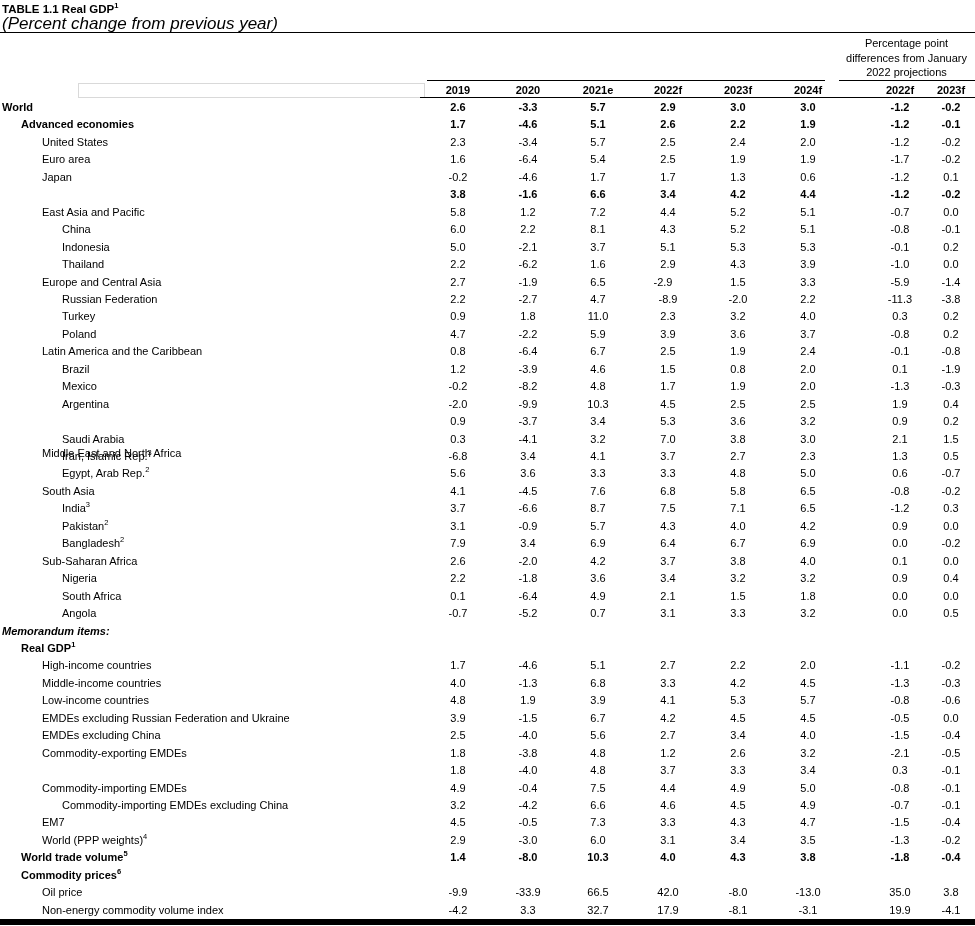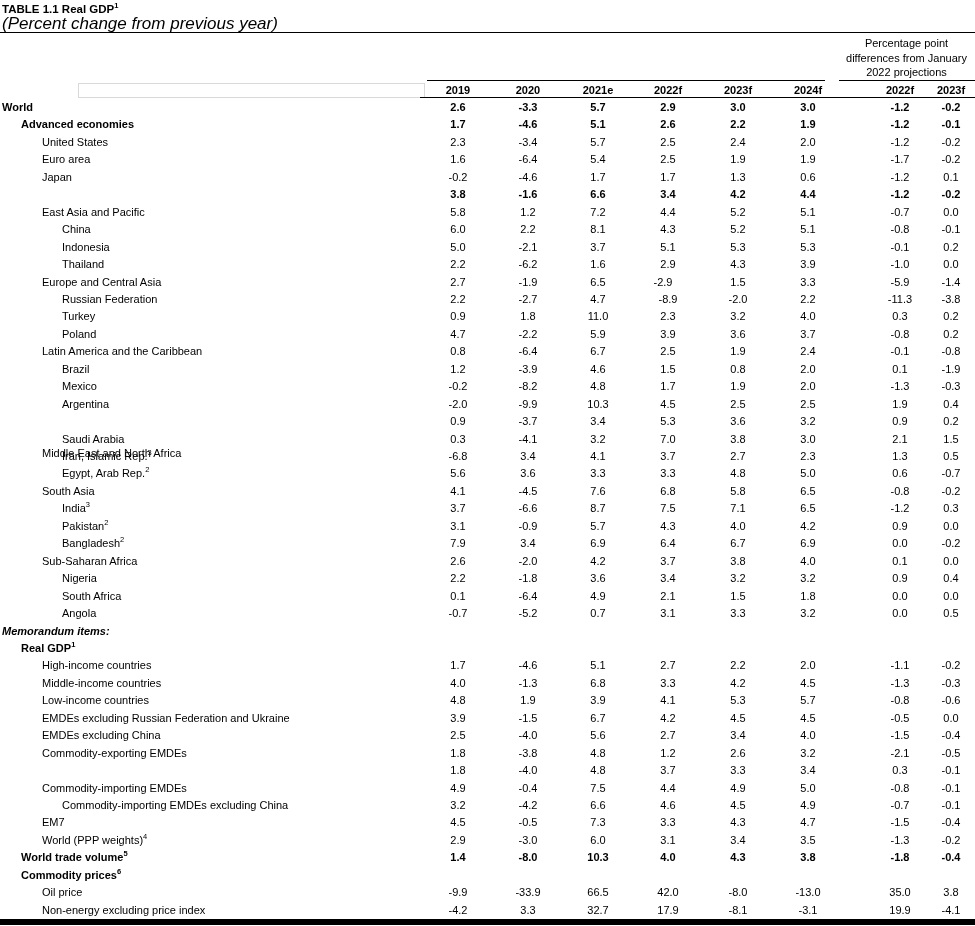--- a/index.html
+++ b/index.html
@@ -532,21 +532,21 @@
       <span class="num" style="left: 423px;">-9.9</span>
       <span class="num" style="left: 493px;">-33.9</span>
       <span class="num" style="left: 563px;">66.5</span>
       <span class="num" style="left: 633px;">42.0</span>
       <span class="num" style="left: 703px;">-8.0</span>
       <span class="num" style="left: 773px;">-13.0</span>
       <span class="num" style="left: 865px;">35.0</span>
       <span class="num" style="left: 916px;">3.8</span>
     </div>
     <div class="row" style="top: 901.7px;">
-      <span class="lbl" style="left: 42px;">Non-energy excluding price index</span>
+      <span class="lbl" style="left: 42px;">Non-energy commodity volume index</span>
       <span class="num" style="left: 423px;">-4.2</span>
       <span class="num" style="left: 493px;">3.3</span>
       <span class="num" style="left: 563px;">32.7</span>
       <span class="num" style="left: 633px;">17.9</span>
       <span class="num" style="left: 703px;">-8.1</span>
       <span class="num" style="left: 773px;">-3.1</span>
       <span class="num" style="left: 865px;">19.9</span>
       <span class="num" style="left: 916px;">-4.1</span>
     </div>
   </div>

